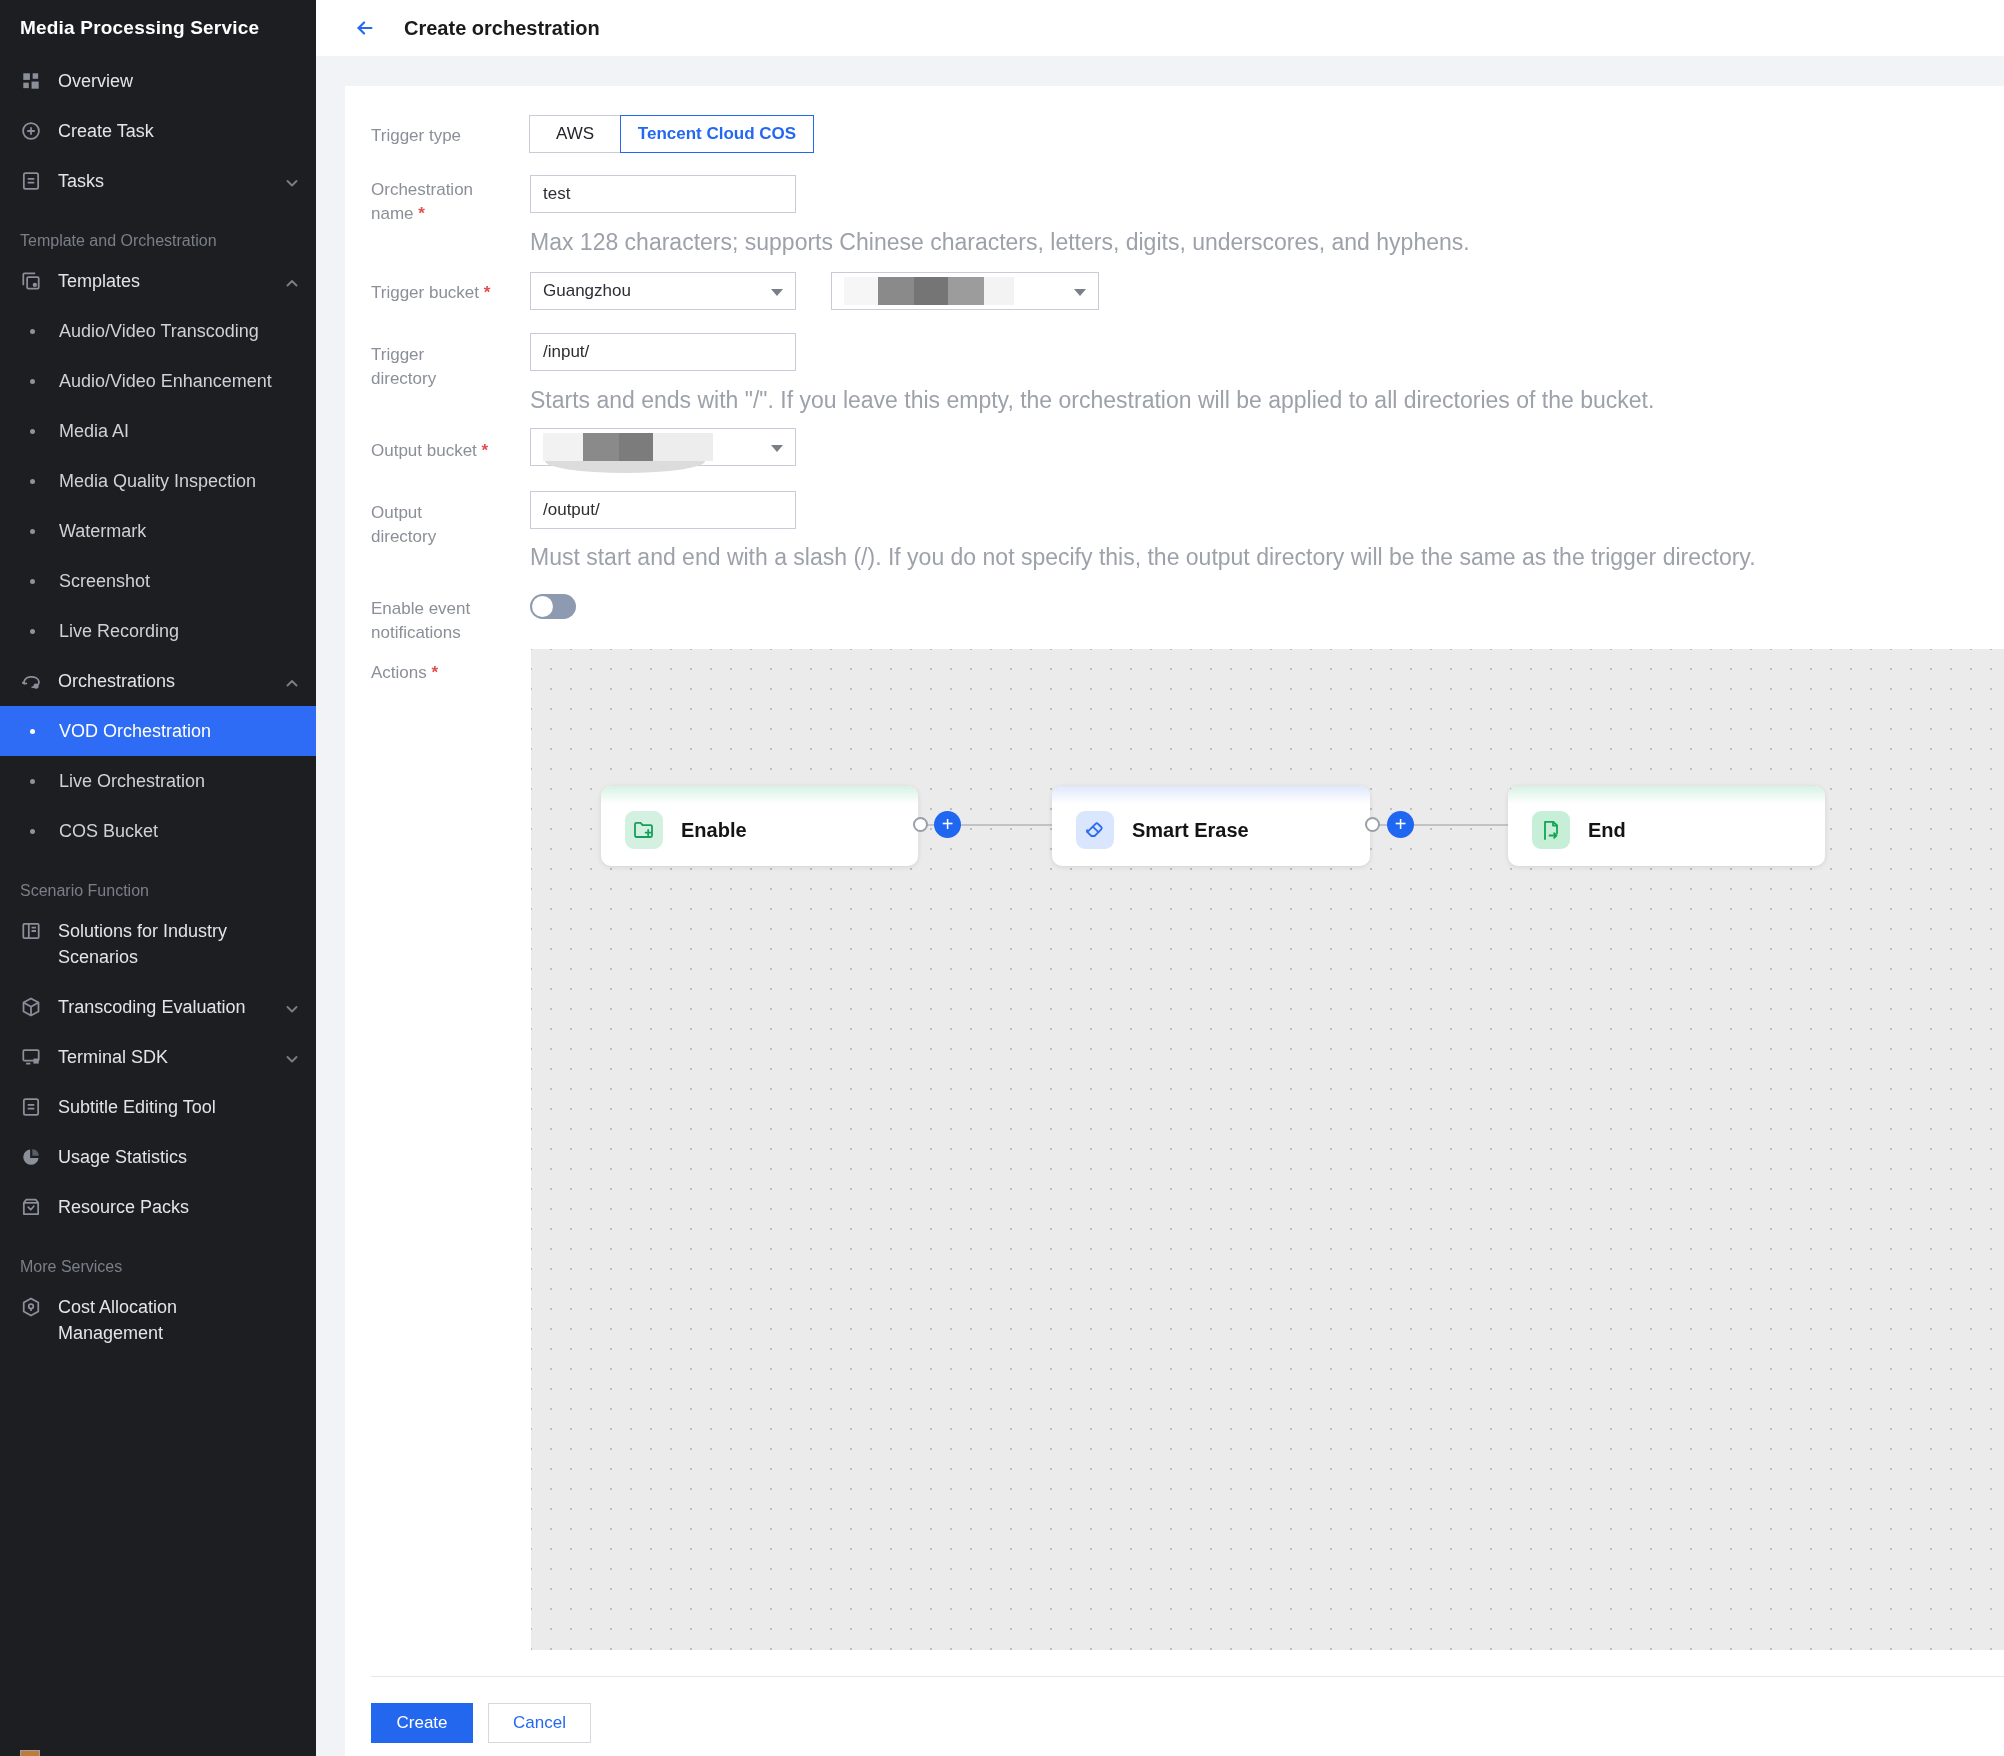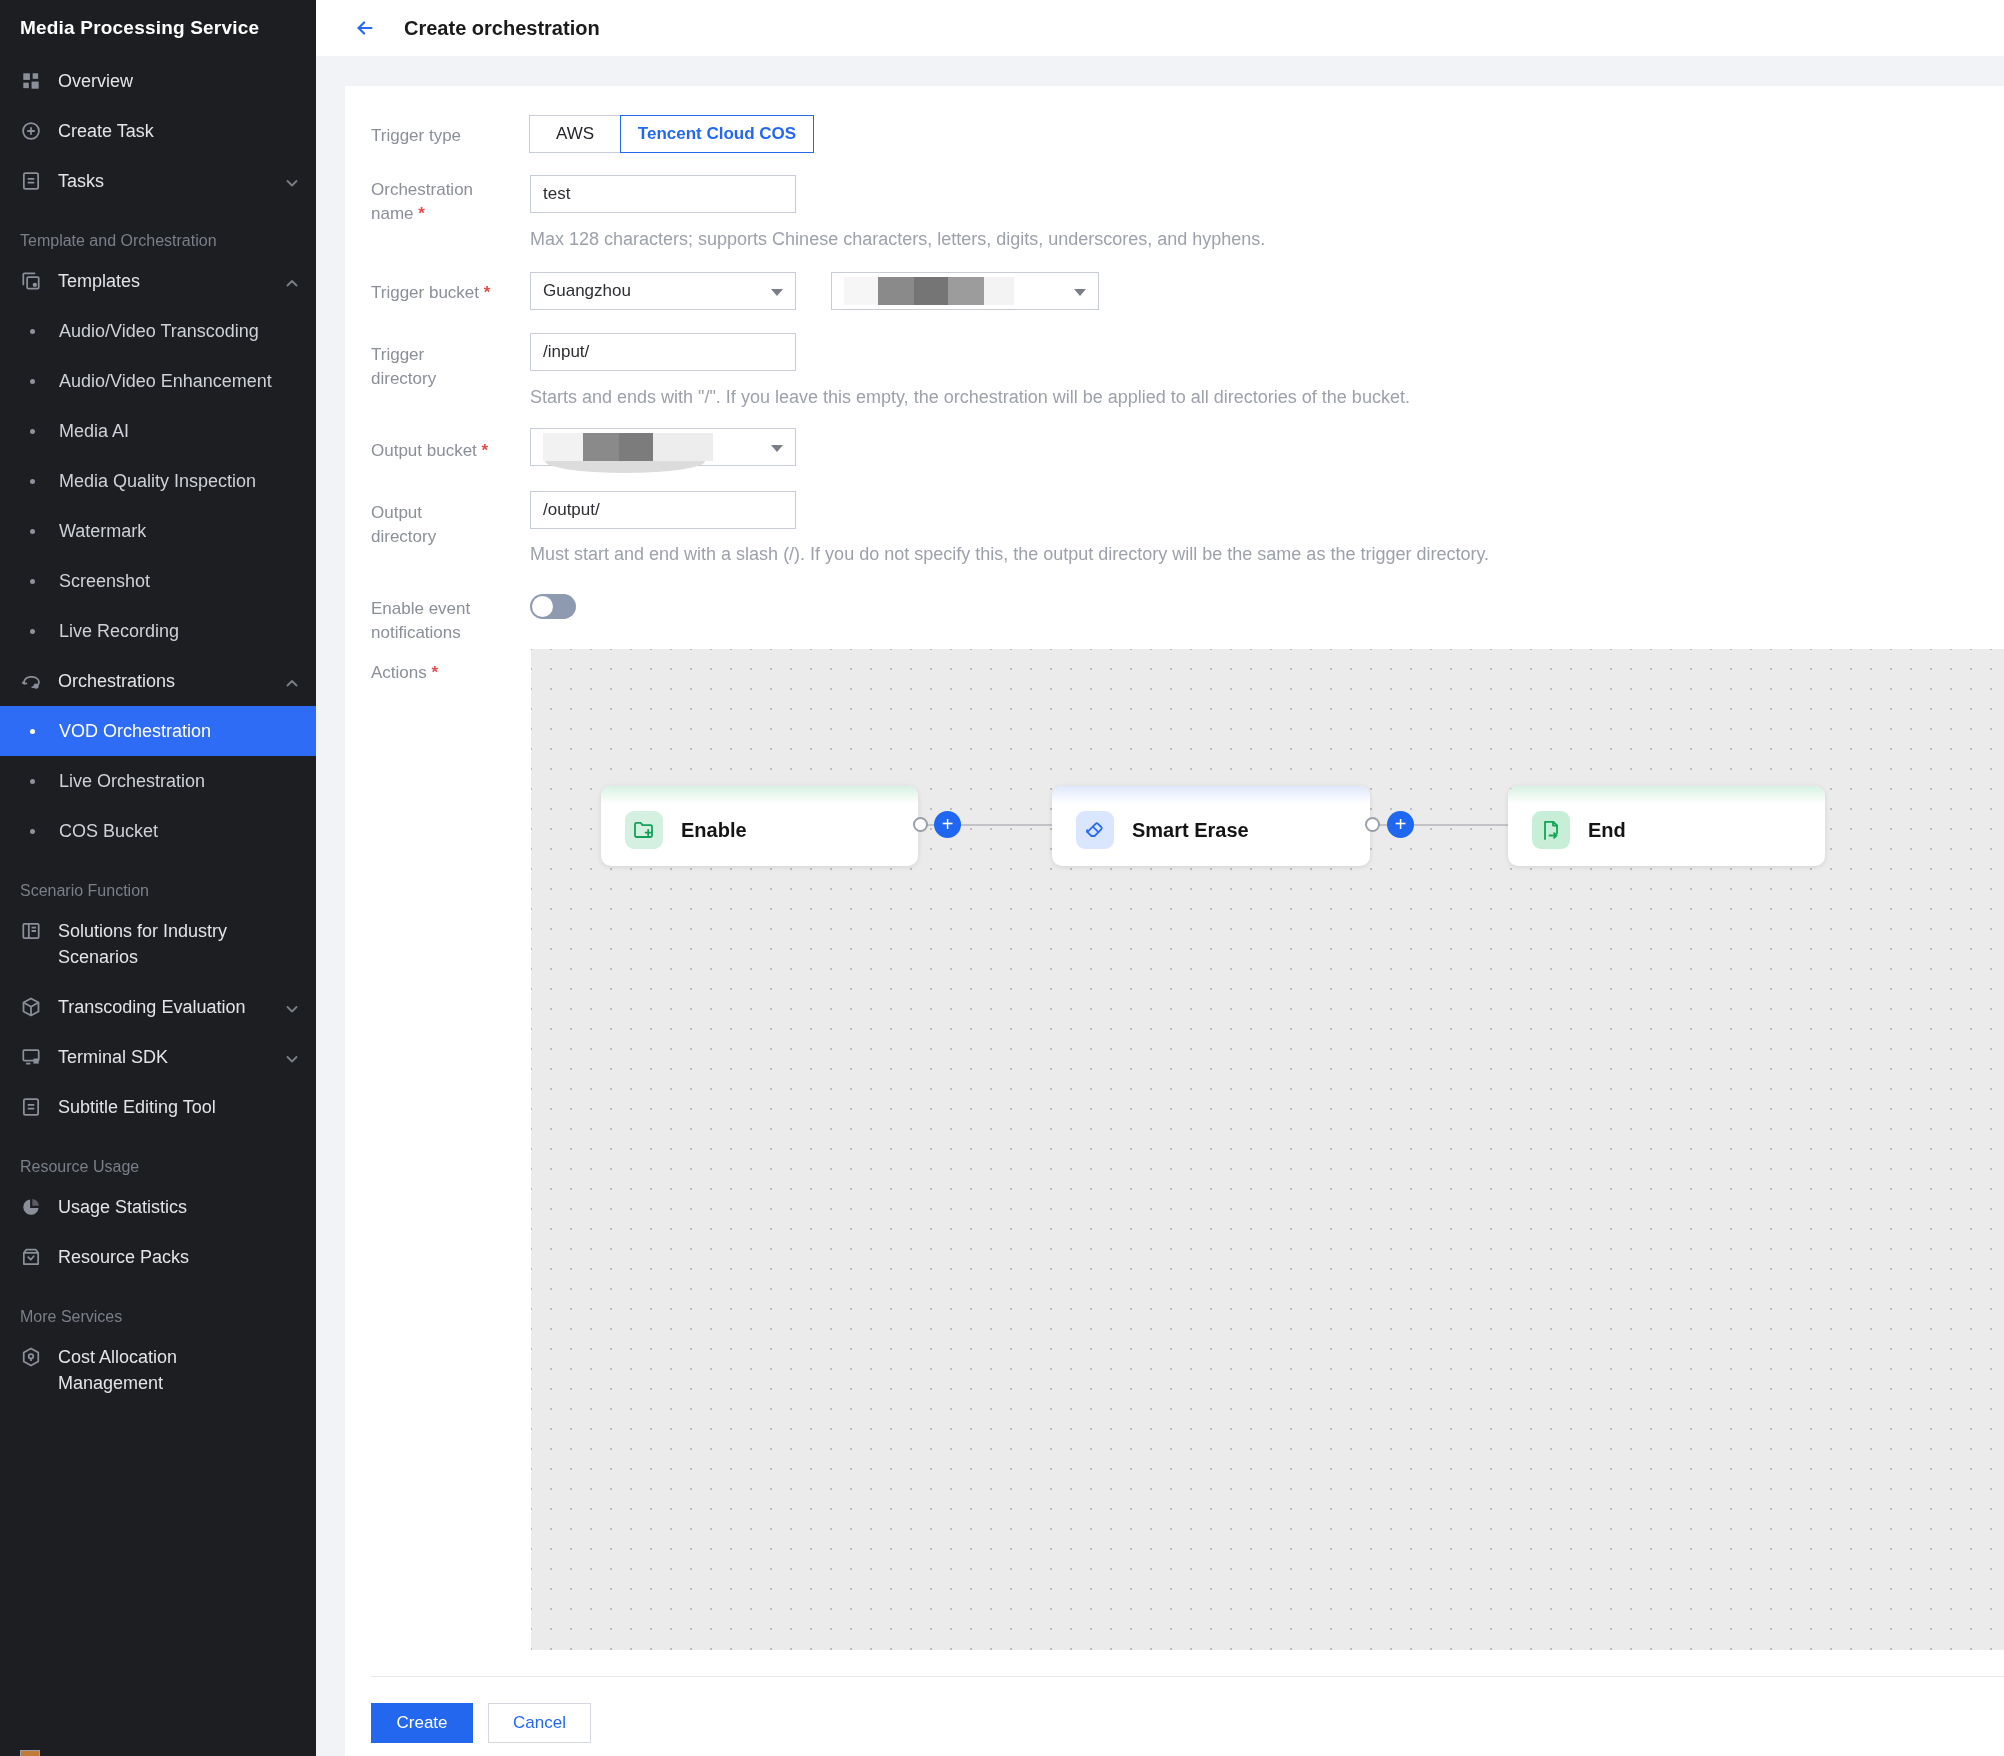--- a/index.html
+++ b/index.html
@@ -26,21 +26,21 @@
   .sb-bottom-sliver{position:absolute;left:20px;bottom:0;width:18px;height:5px;background:#c07b3a;border:1px solid #9aa0a8;border-bottom:none;}
   
   .header{position:absolute;left:316px;top:0;right:0;height:56px;background:#ffffff;display:flex;align-items:center;}
   .back-btn{margin-left:36px;width:26px;height:26px;display:flex;align-items:center;justify-content:center;cursor:pointer;}
   .back-btn svg{width:22px;height:22px;}
   .page-title{margin-left:26px;font-size:20px;font-weight:700;color:#1b1b1b;}
   
   .card{position:absolute;left:345px;top:86px;right:0;bottom:0;background:#ffffff;}
   .f-label{position:absolute;left:26px;width:120px;font-size:17px;line-height:24px;color:#8b8f97;}
   .req::after{content:" *";color:#e34d4d;font-weight:700;}
-  .helper{position:absolute;left:185px;font-size:18px;color:#9da1a9;white-space:nowrap;}
+  .helper{position:absolute;left:185px;font-size:23px;color:#9da1a9;white-space:nowrap;}
   
   .tabs{position:absolute;left:184px;top:29px;display:flex;border-radius:8px;}
   .tab{height:38px;box-sizing:border-box;border:1px solid #c8ccd6;background:#fff;display:flex;align-items:center;justify-content:center;font-size:17px;color:#23242a;cursor:pointer;}
   .tab.t0{width:92px;margin-right:-1px;}
   .tab.t1{width:194px;font-weight:bold;}
   .tab.selected{border-color:#2468f2;color:#2468f2;z-index:2;position:relative;}
   
   .f-input{position:absolute;left:185px;width:266px;height:38px;box-sizing:border-box;border:1px solid #c8ccd6;background:#fff;font-family:inherit;font-size:17px;color:#2e2f33;padding:12px 12px;outline:none;}
   .select{position:absolute;height:38px;box-sizing:border-box;border:1px solid #c8ccd6;background:#fff;display:flex;align-items:center;padding:0 12px;font-size:17px;color:#2e2f33;cursor:pointer;}
   .select .arrow{position:absolute;right:12px;top:16px;width:0;height:0;border-left:6px solid transparent;border-right:6px solid transparent;border-top:7px solid #7a7e87;}
@@ -216,21 +216,20 @@
       </div>
       <div class="nav-item">
         <span class="nav-icon">
           <svg viewBox="0 0 20 20" fill="none" stroke="#8a8f99" stroke-width="1.6">
             <rect x="3.5" y="2.8" width="13" height="14.4" rx="1.5"></rect>
             <path d="M7 8h6M7 11.4h6"></path>
           </svg>
         </span>
         <span class="nav-label">Subtitle Editing Tool</span>
       </div>
-      <div class="nav-section"><span class="nav-label">Resource Usage</span></div>
       <div class="nav-item">
         <span class="nav-icon">
           <svg viewBox="0 0 20 20">
             <path d="M9.2 3.1a7 7 0 1 0 7.7 7.7H9.2z" fill="#8a8f99"></path>
             <path d="M11.2 2.8a7 7 0 0 1 6 6h-6z" fill="#8a8f99" opacity=".55"></path>
           </svg>
         </span>
         <span class="nav-label">Usage Statistics</span>
       </div>
       <div class="nav-item">

